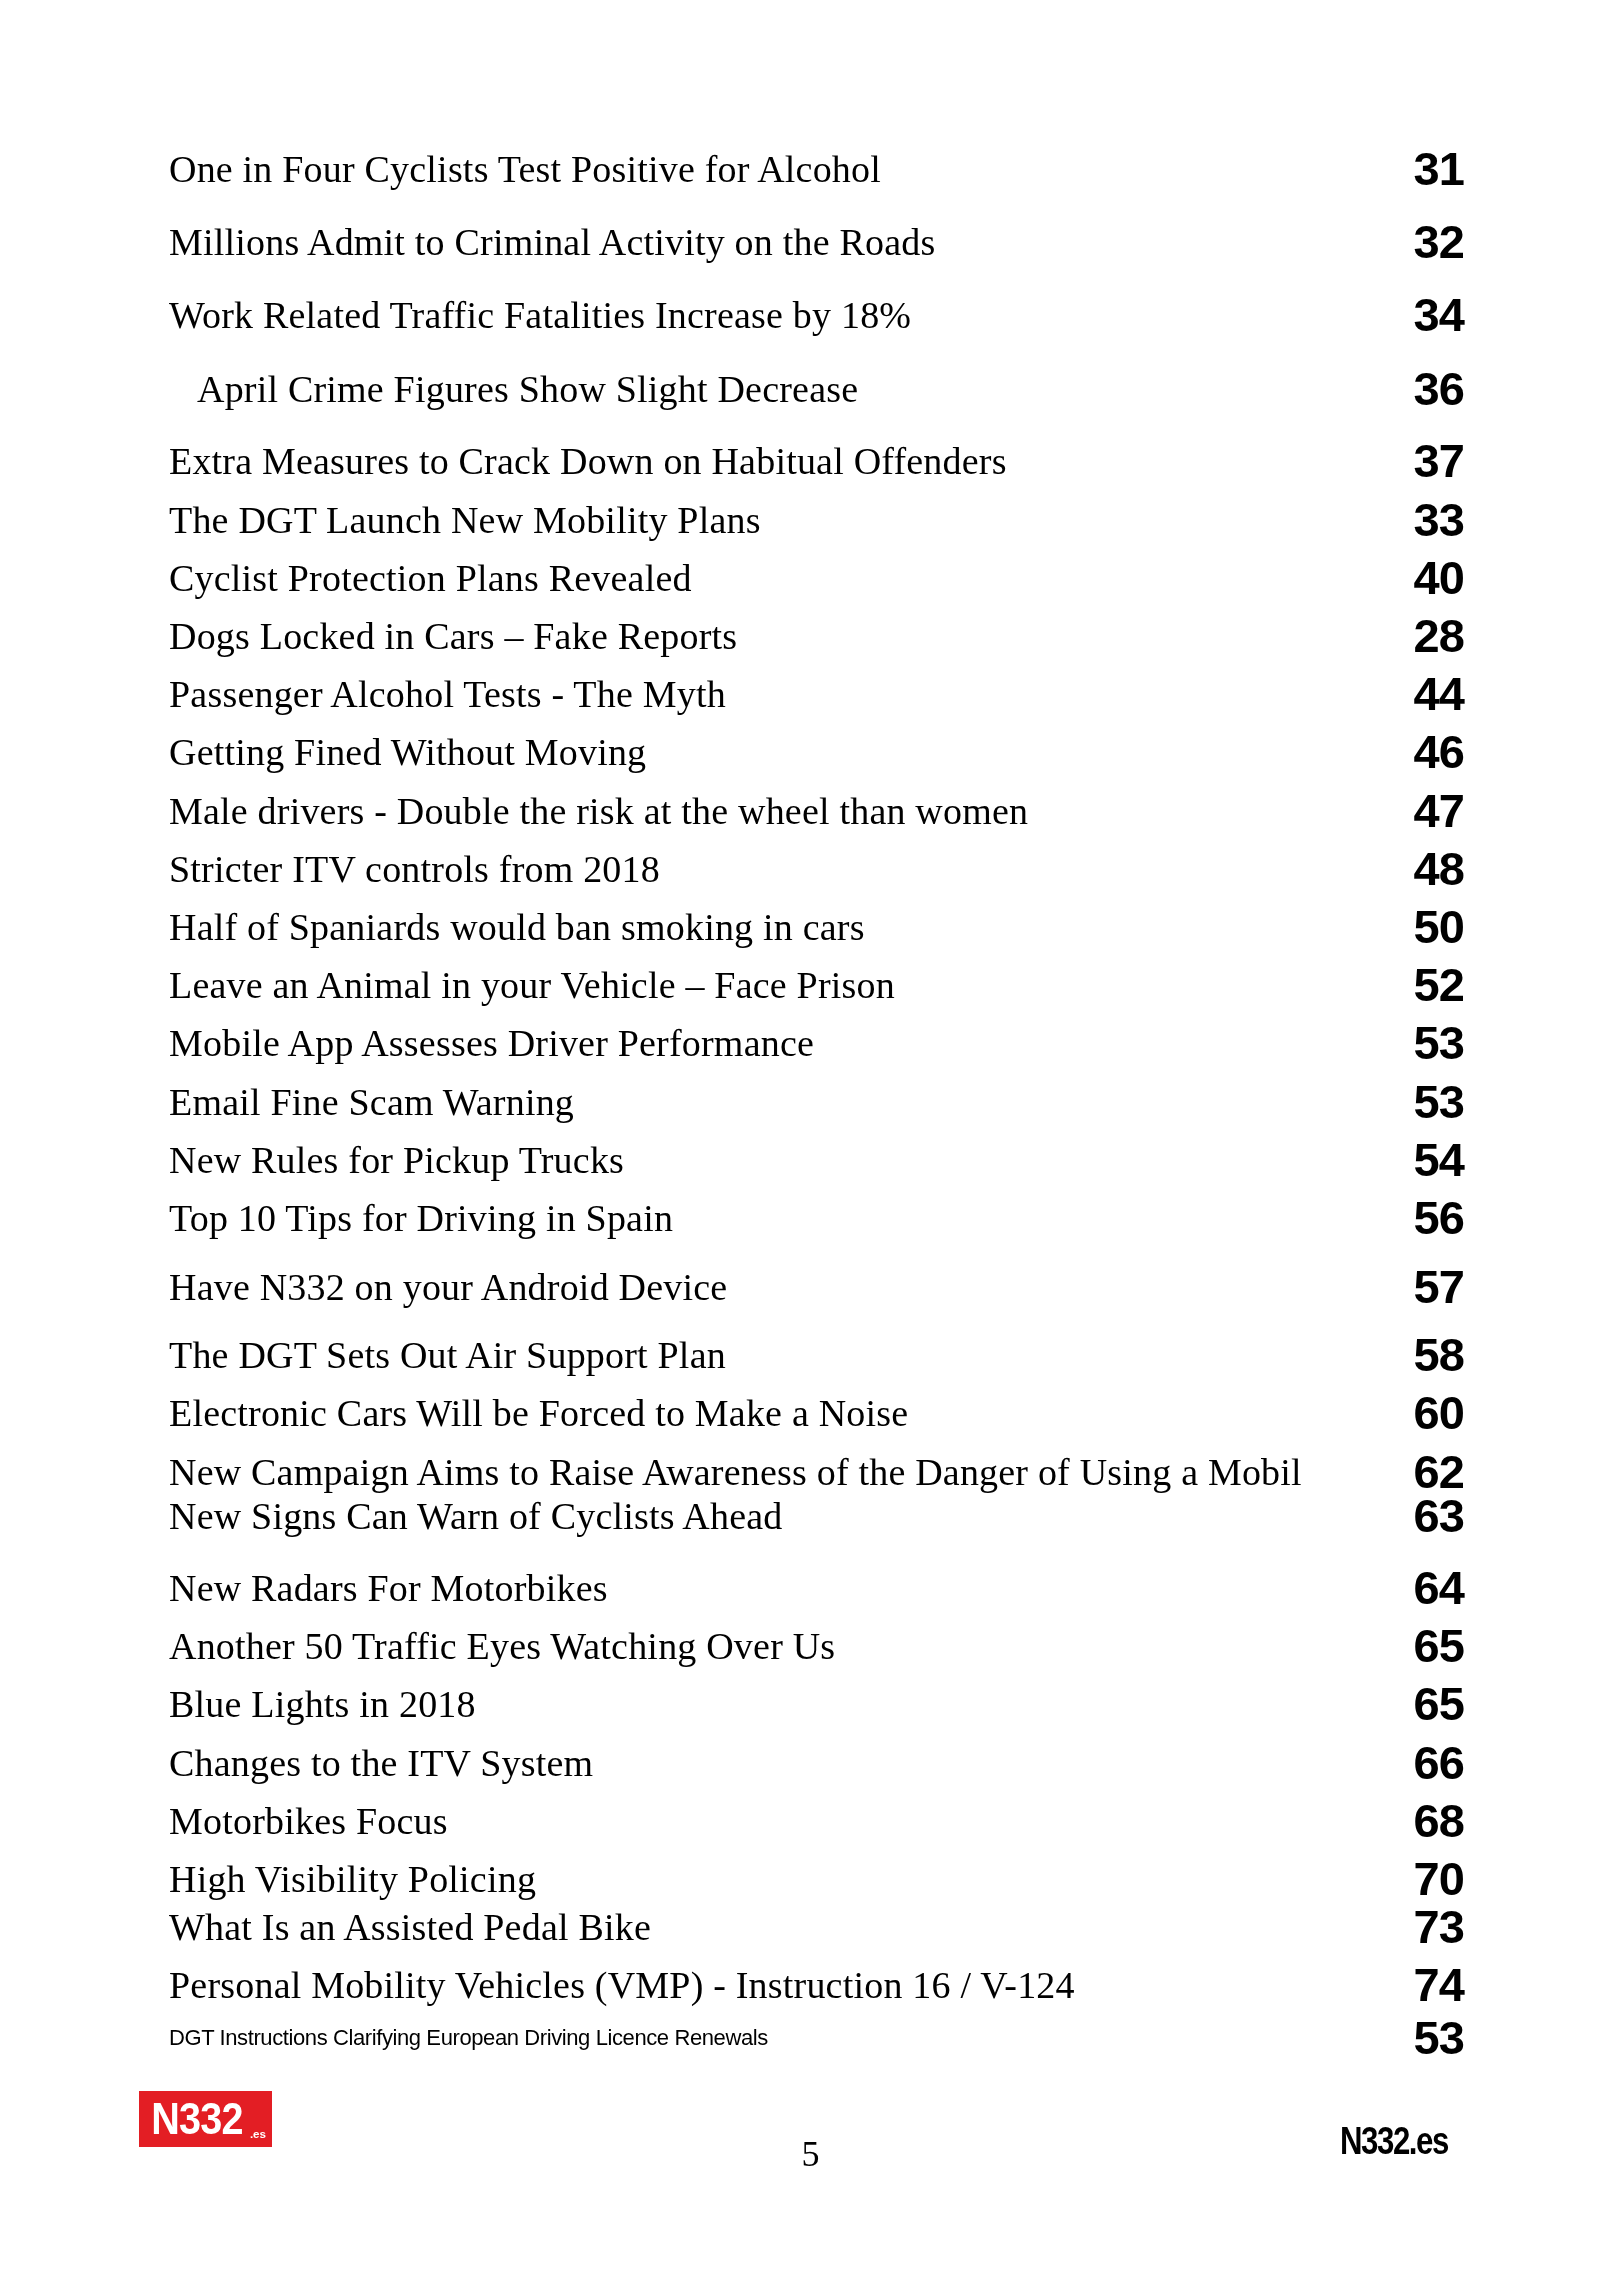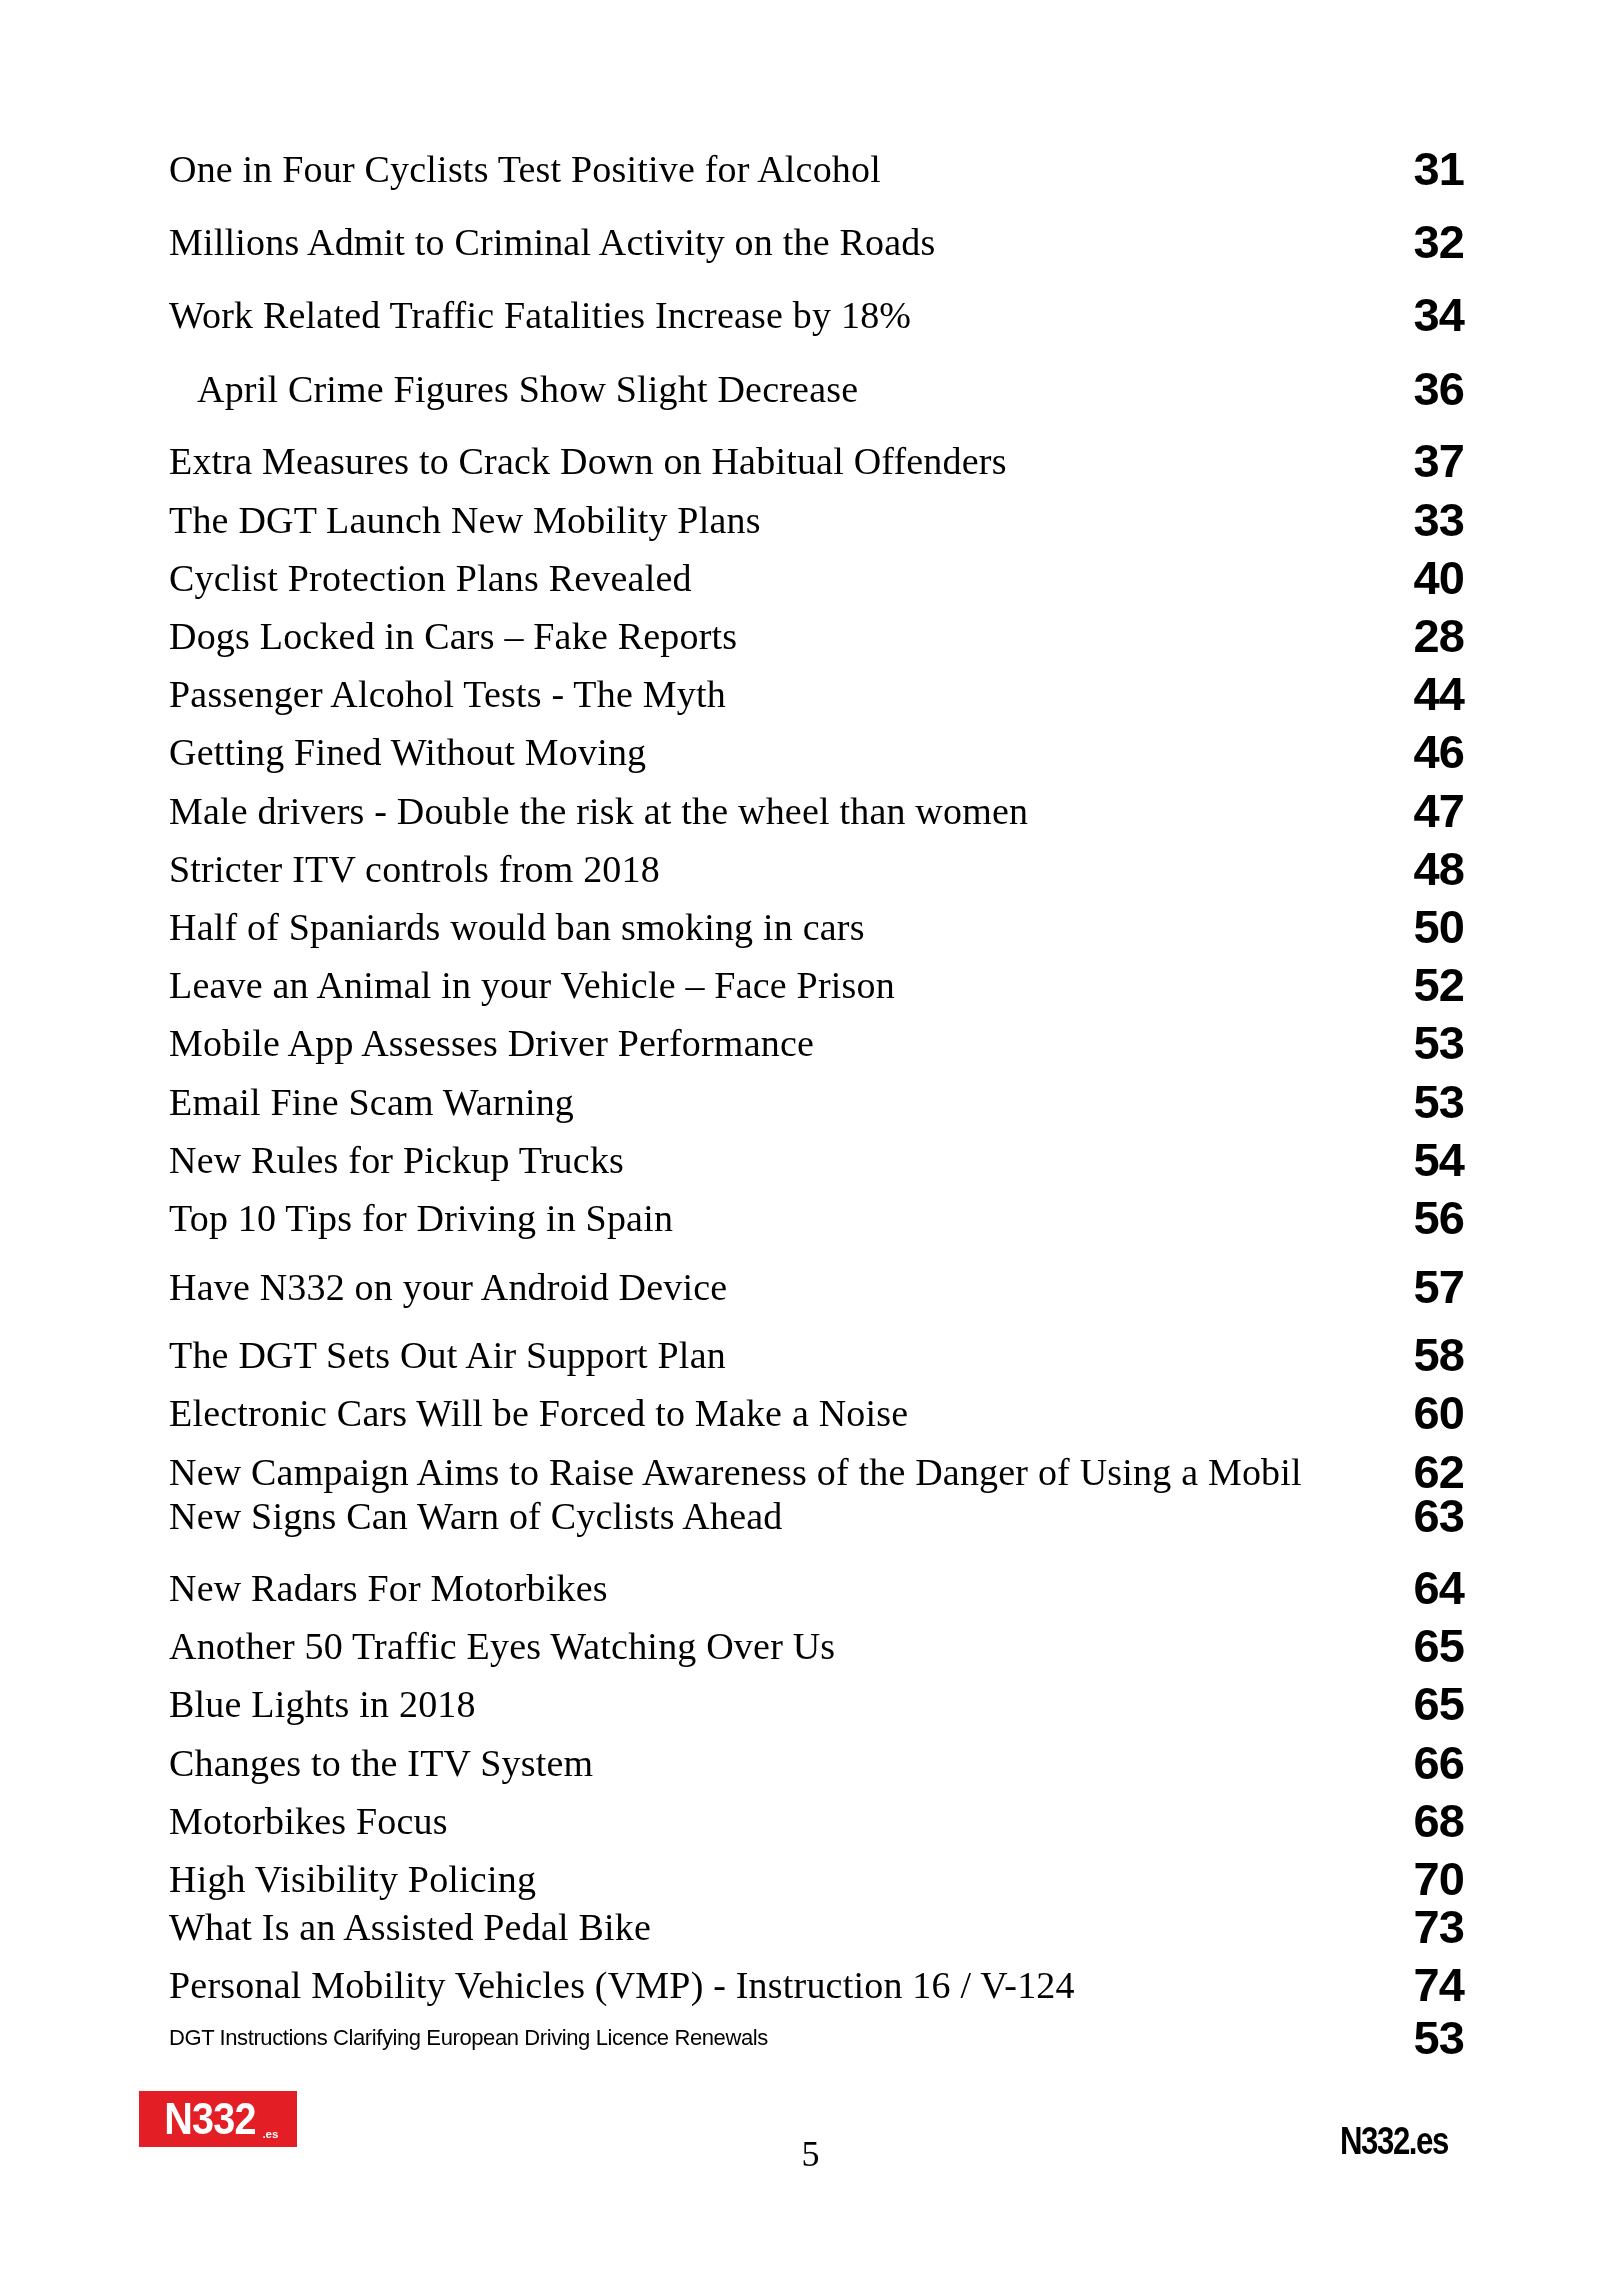--- a/index.html
+++ b/index.html
@@ -38,21 +38,21 @@
     top:0;
     line-height:54px;
     font-size:47px;
     font-weight:bold;
     font-family:"Liberation Sans", sans-serif;
     letter-spacing:-0.9px;
   }
   .footer-logo{
     position:absolute;
     left:139px;top:2091px;
-    width:158px;height:56px;
+    width:133px;height:56px;
     display:flex;align-items:center;justify-content:center;
     font-family:"Liberation Sans", sans-serif;
     font-weight:bold;
     color:#fff;
   }
   .footer-logo .logo-main{
     font-size:45px;
     letter-spacing:-0.9px;
     transform:scaleX(0.88);
     transform-origin:center;

